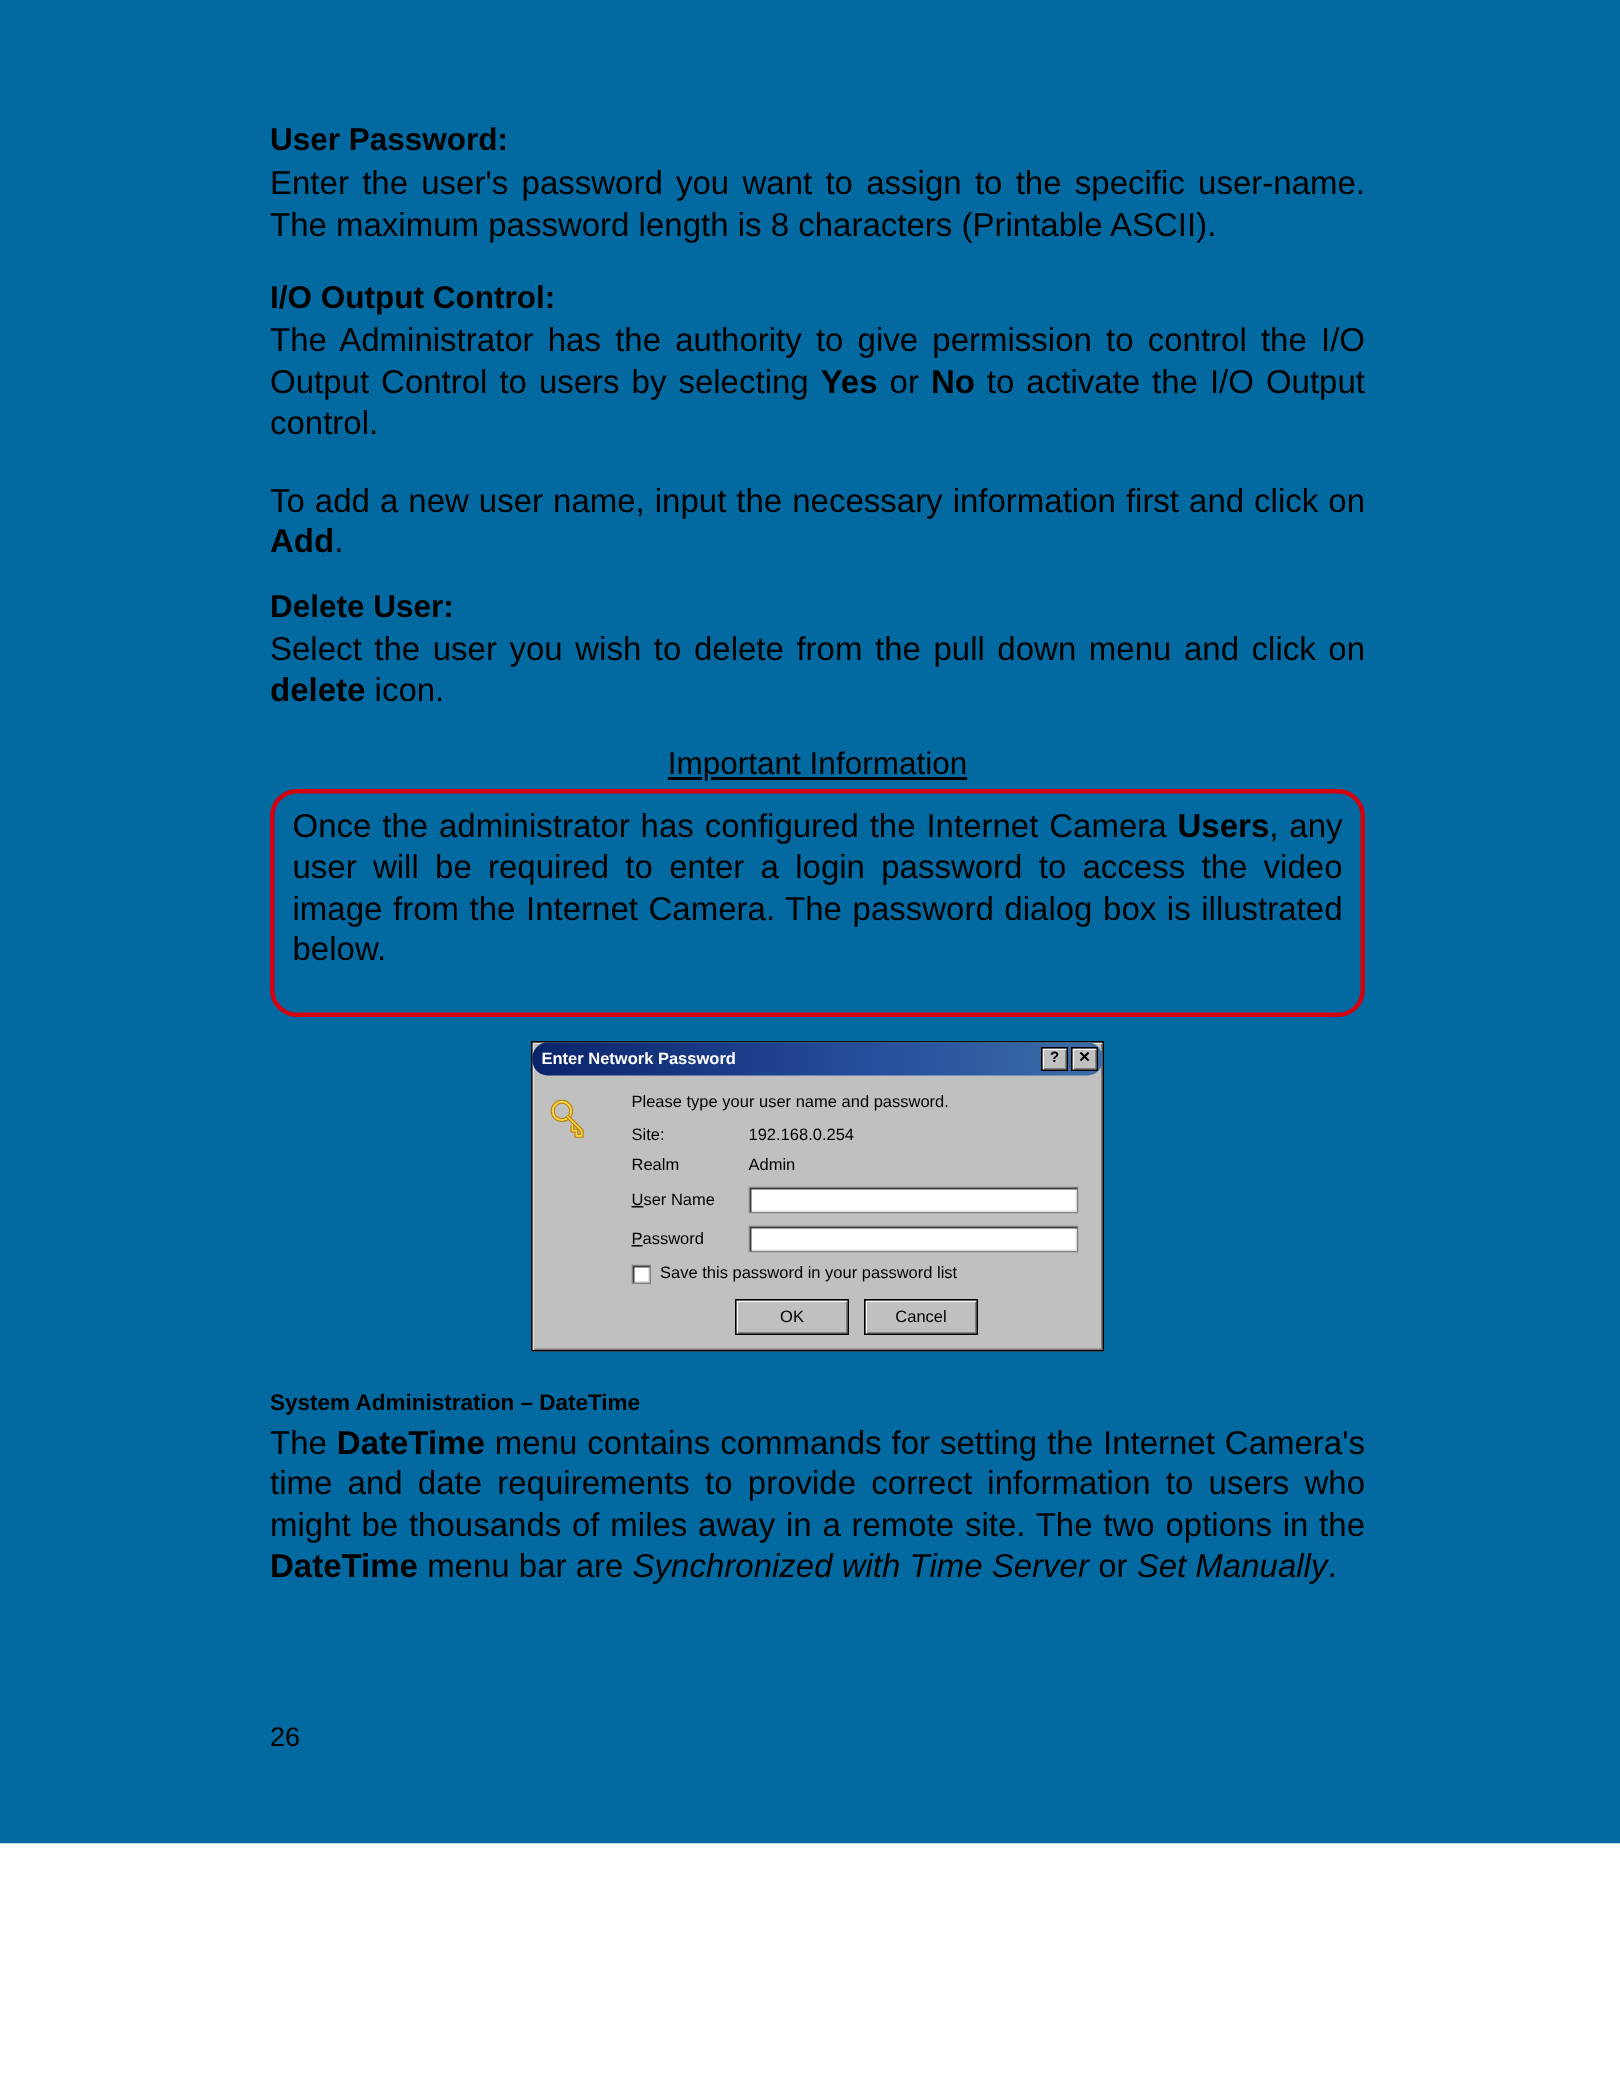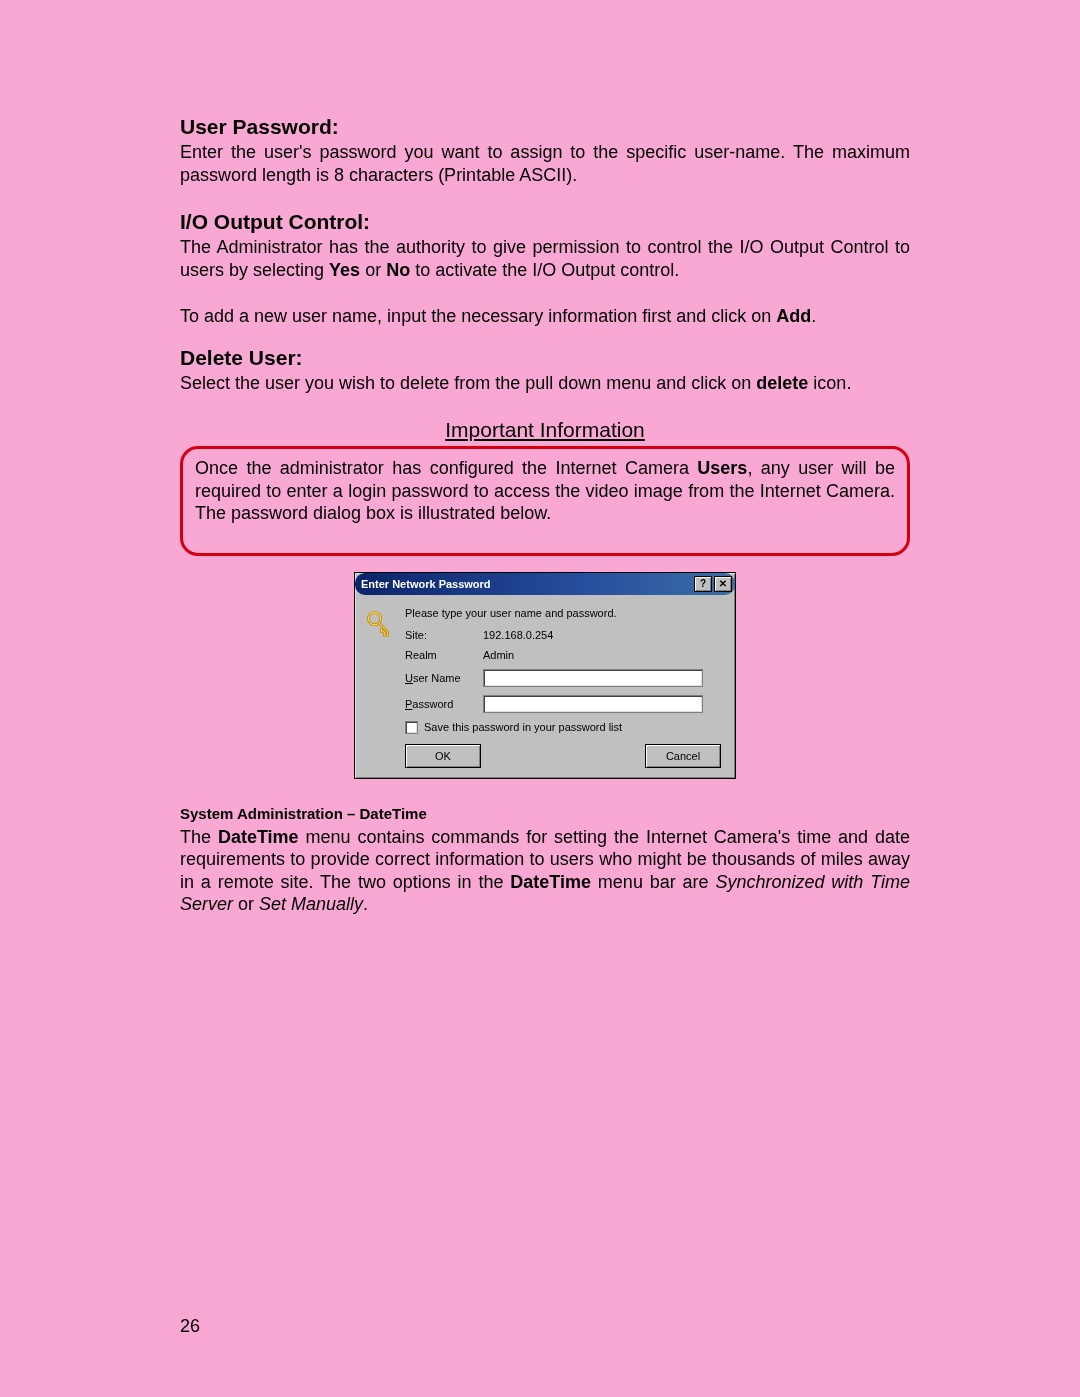--- a/index.html
+++ b/index.html
@@ -4,33 +4,33 @@
 <style>
   html, body {
     margin: 0;
     padding: 0;
     background: #fff;
     font-family: Arial, Helvetica, sans-serif;
     color: #000;
   }
   .page {
     width: 1080px;
-    height: 1397px;
+    height: 1229px;
     position: relative;
     box-sizing: border-box;
-    padding: 115px 170px 0 180px;
-    background: #f9a8d4;
+    padding: 82px 170px 0 180px;
+    background: #0369a1;
   }
   .section-heading {
     font-weight: bold;
     font-size: 21px;
     margin: 0 0 2px 0;
   }
   .body-text {
-    font-size: 18px;
+    font-size: 22px;
     line-height: 1.25;
     margin: 0 0 24px 0;
     text-align: justify;
   }
   .body-text .b { font-weight: bold; }
   .body-text .i { font-style: italic; }
   .no-bottom { margin-bottom: 18px; }
 
   .important-heading {
     text-align: center;
@@ -80,21 +80,21 @@
     background: #c0c0c0;
     border: 1px solid #000;
     box-shadow: inset 1px 1px 0 #fff, inset -1px -1px 0 #808080;
     display: flex; align-items: center; justify-content: center;
     font-size: 10px; font-weight: bold; color: #000;
     line-height: 1;
   }
   .dialog-body {
     display: flex;
     padding: 12px 10px 10px 10px;
-    gap: 10px;
+    gap: 26px;
   }
   .key-icon { width: 30px; flex: 0 0 30px; padding-top: 2px; }
   .dialog-form { flex: 1; }
   .dialog-intro { margin: 0 0 10px 0; }
   .form-row {
     display: flex;
     align-items: center;
     margin: 0 0 8px 0;
     gap: 8px;
   }
@@ -116,21 +116,21 @@
     display: flex; align-items: center; gap: 6px;
     margin: 4px 0 10px 0;
   }
   .faux-chk {
     width: 13px; height: 13px; background: #fff;
     border: 1px solid #808080;
     box-shadow: inset 1px 1px 0 #404040, inset -1px -1px 0 #dfdfdf;
     box-sizing: border-box;
   }
   .btn-row {
-    display: flex; justify-content: space-between; gap: 10px;
+    display: flex; justify-content: center; gap: 10px;
     padding-right: 4px;
   }
   .win-btn {
     width: 74px; height: 22px;
     background: #c0c0c0;
     border: 1px solid #000;
     box-shadow: inset 1px 1px 0 #fff, inset -1px -1px 0 #808080;
     font-family: Tahoma, Arial, sans-serif;
     font-size: 11px;
     display: flex; align-items: center; justify-content: center;

